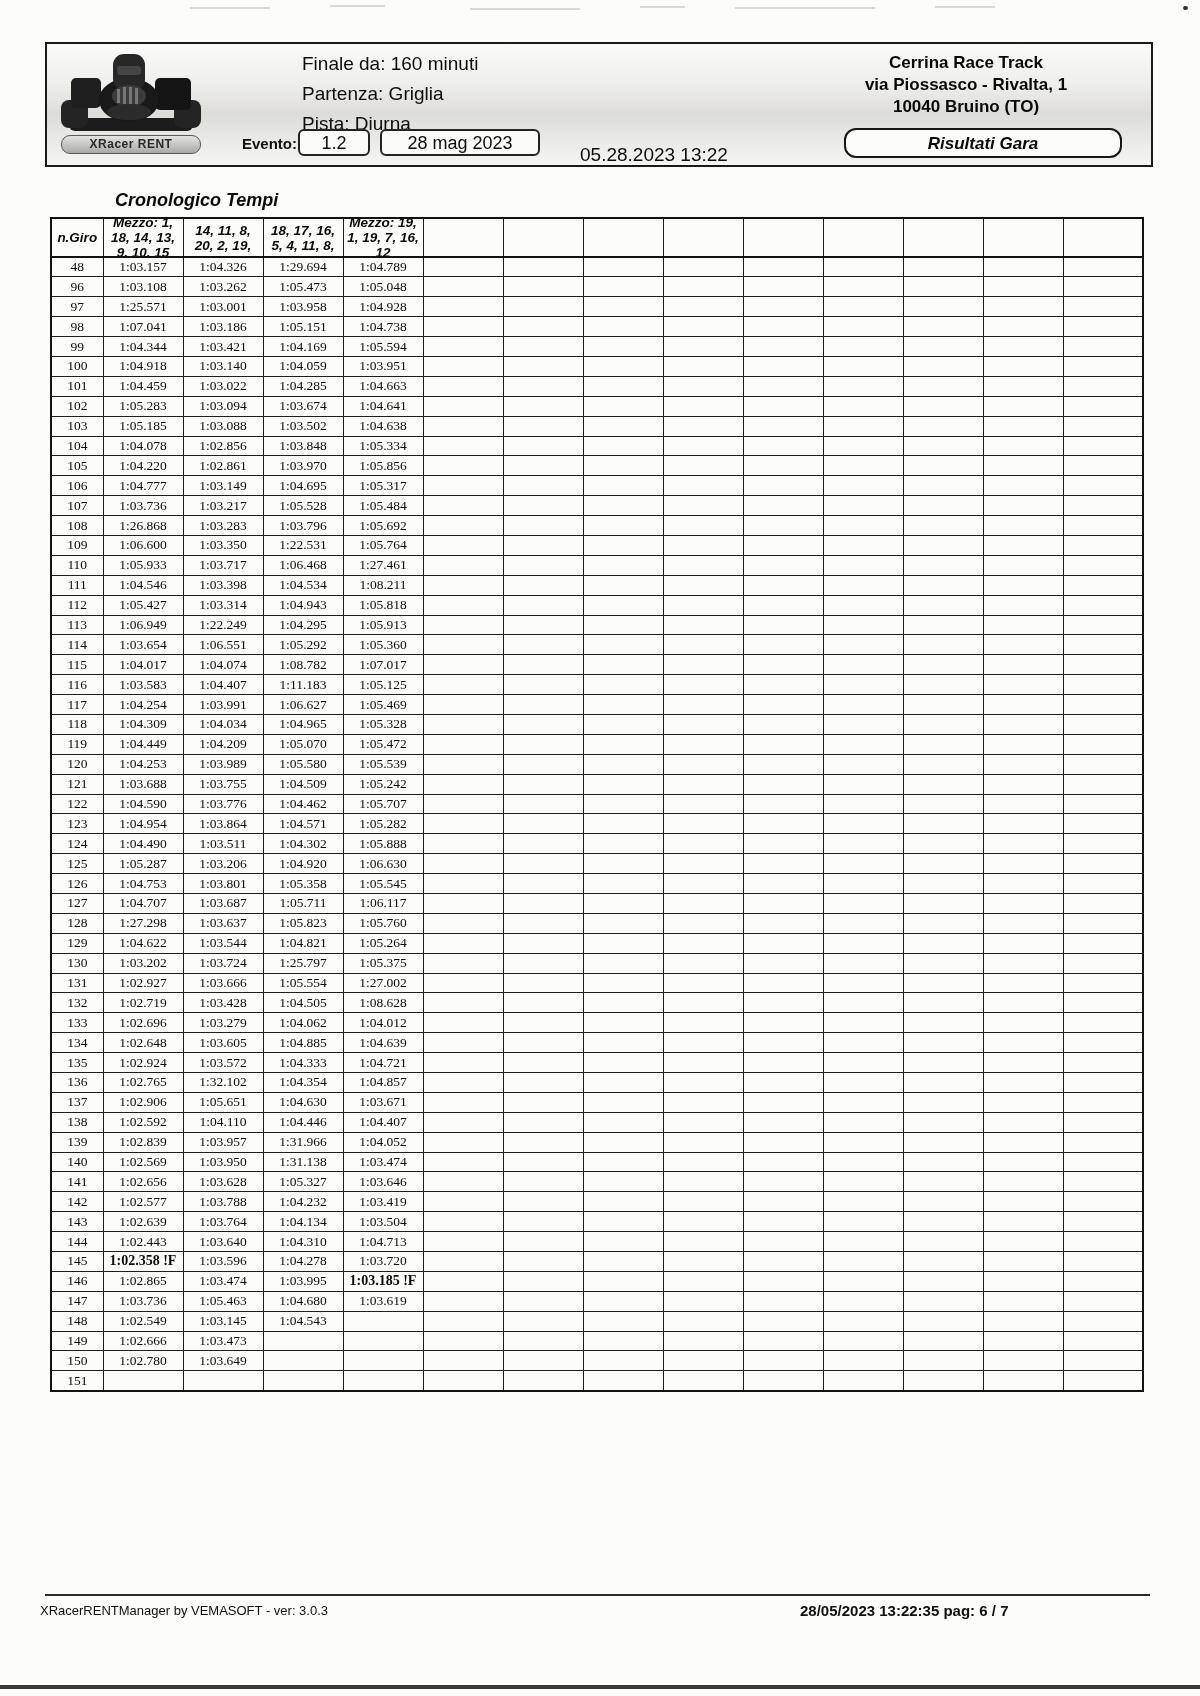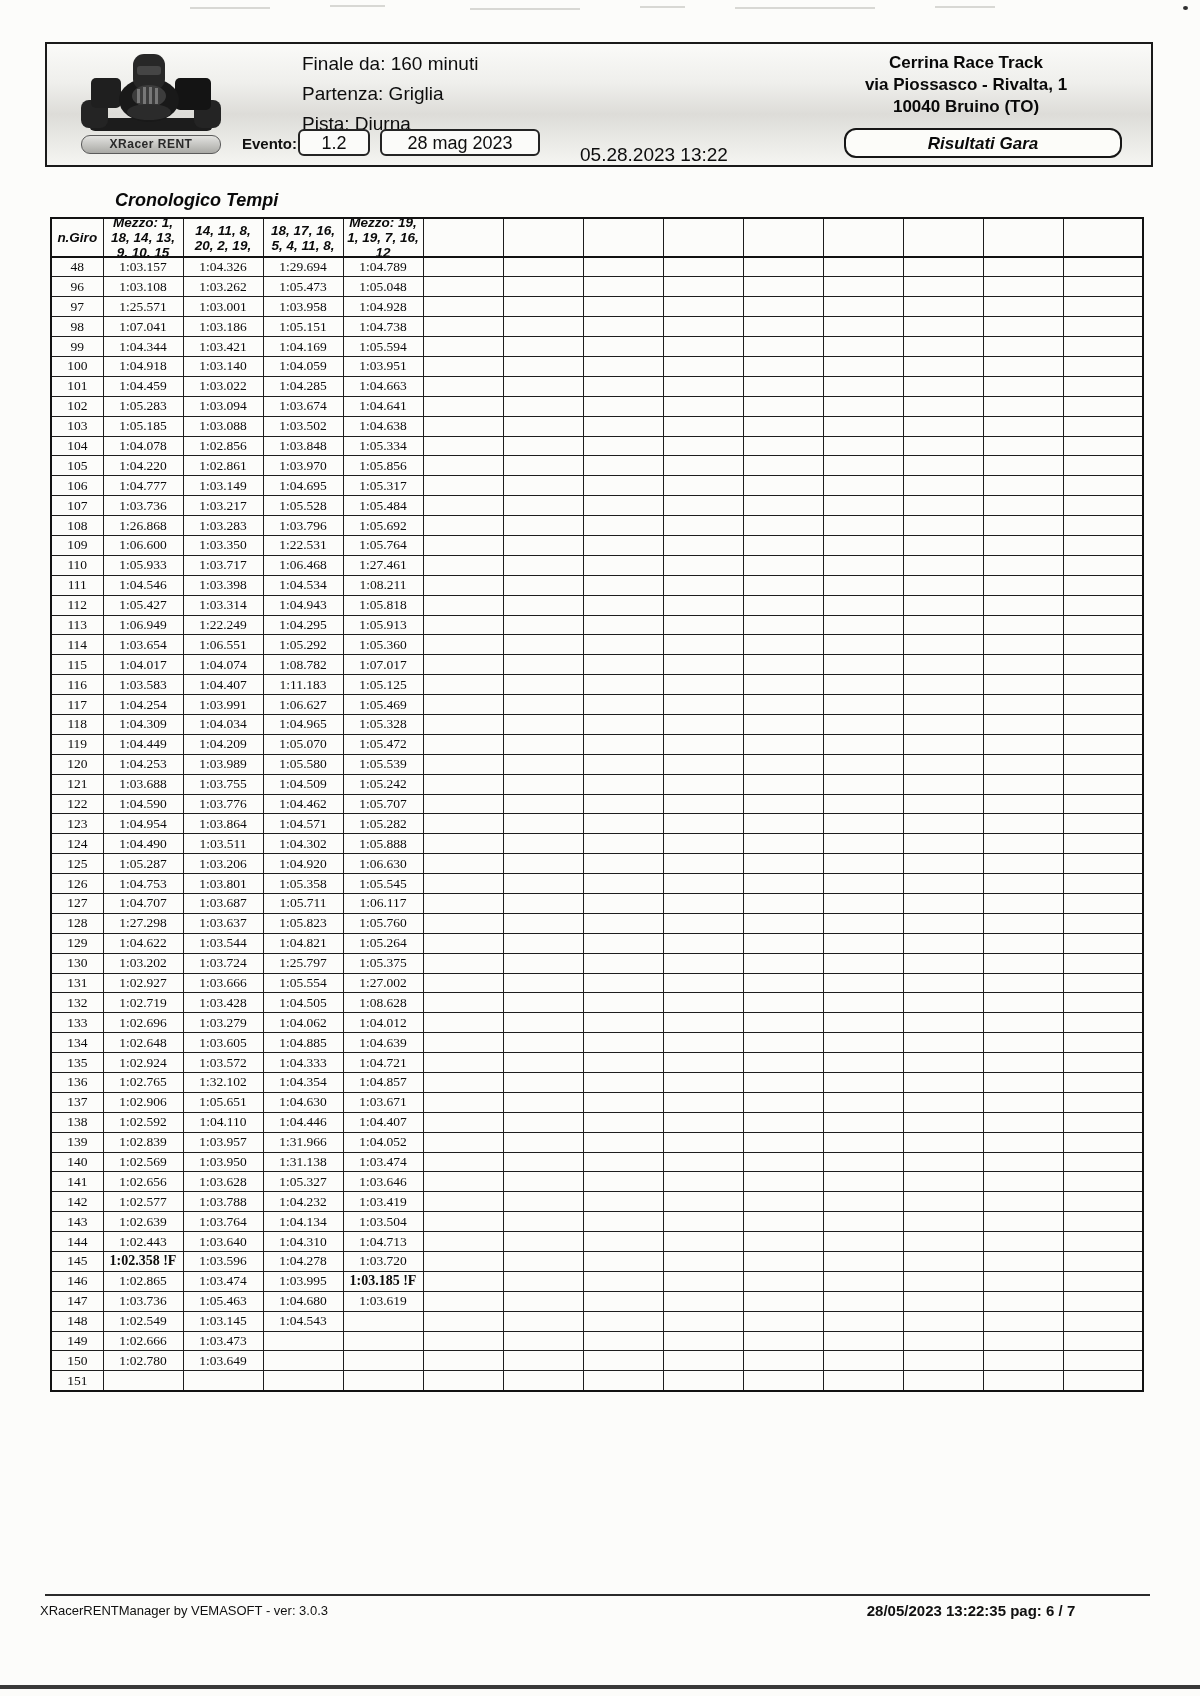--- a/index.html
+++ b/index.html
@@ -15,21 +15,21 @@
   .scan-dash { position:absolute; background:#d8d8d4; height:2px; }
   .scan-dot  { position:absolute; width:5px; height:4px; background:#2e2e2e; border-radius:50%; }
   .scan-bottom { position:absolute; left:0; top:1685px; width:1200px; height:4px; background:#232323; opacity:.9; }
 
   
   .header-box {
     position:absolute; left:45px; top:42px; width:1108px; height:125px;
     border:2.5px solid #1a1a1a;
     background:linear-gradient(180deg,#fafaf8 0%,#efefec 32%,#dddcd8 58%,#e7e7e3 76%,#f5f5f2 100%);
   }
-  .logo-wrap { position:absolute; left:28px; top:4px; width:152px; height:112px;text-decoration:underline; }
+  .logo-wrap { position:absolute; left:8px; top:4px; width:152px; height:112px;text-decoration:underline; }
   .logo-img { position:absolute; left:0; top:0; }
   .logo-label {
     position:absolute; left:6px; bottom:6px; width:140px; height:19px;
     border:1.5px solid #5a5a5a; border-radius:9px;
     background:linear-gradient(180deg,#e3e3e0,#a9a9a5);
     font:bold 12px/17px "Liberation Sans",sans-serif; color:#2a2a2a;
     text-align:center; letter-spacing:.5px;
   }
   .race-info { position:absolute; left:255px; top:5px; font-size:19px; line-height:30px; color:#0d0d0d; }
   .evento-label { position:absolute; left:195px; top:91px; font-size:15px; font-weight:bold;text-align:center; }
@@ -70,21 +70,21 @@
   .laps-table tbody td {
     height:19.9px;
     font-family:"Liberation Serif",serif;
     font-size:13.5px; color:#0b0b0b; white-space:nowrap;
   }
   .laps-table tbody td.b { font-weight:bold; font-size:14px; }
 
   
   .footer-rule { position:absolute; left:45px; top:1594px; width:1105px; height:2px; background:#2b2b2b; }
   .footer-left { position:absolute; left:40px; top:1603px; font-size:13px; color:#101010; }
-  .footer-right { position:absolute; left:800px; top:1602px; width:342px; text-align:center;
+  .footer-right { position:absolute; left:800px; top:1602px; width:342px; text-align:left;
                   font-size:15px; font-weight:bold; color:#101010; }
 </style>
 </head>
 <body>
 
 <div class="scan-dash" style="left:190px; top:7px; width:80px;"></div>
 <div class="scan-dash" style="left:330px; top:5px; width:55px;"></div>
 <div class="scan-dash" style="left:470px; top:8px; width:110px;"></div>
 <div class="scan-dash" style="left:640px; top:6px; width:45px;"></div>
 <div class="scan-dash" style="left:735px; top:7px; width:140px;"></div>

